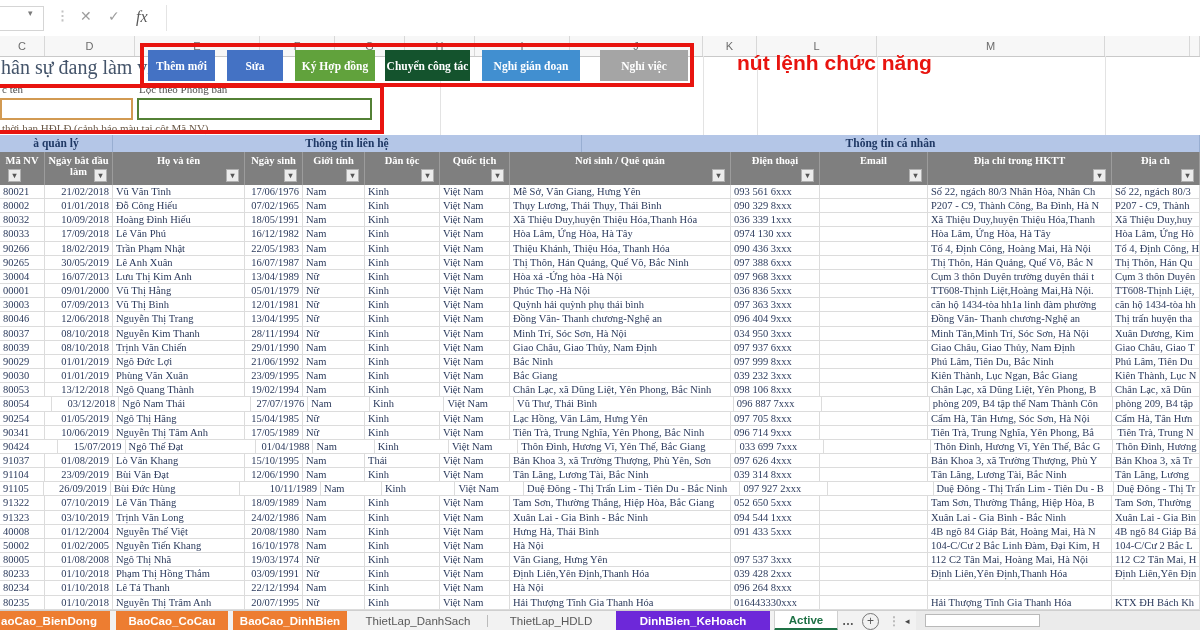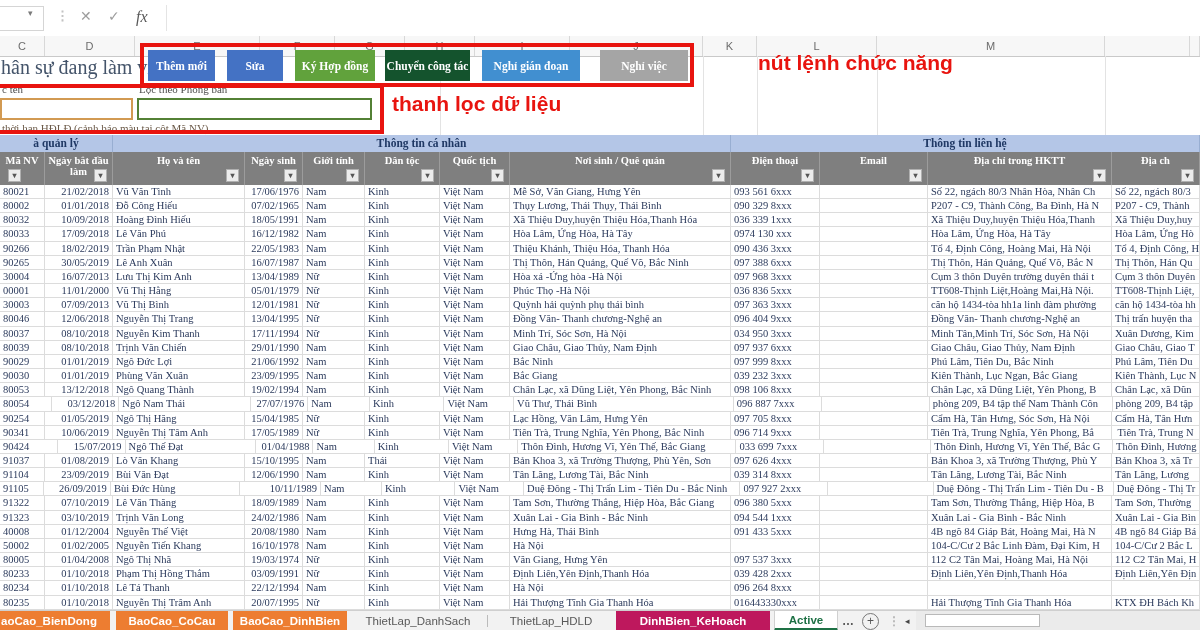--- a/index.html
+++ b/index.html
@@ -23,21 +23,21 @@
 
   
   .sheet-title{position:absolute;top:56px;left:1px;font-family:"Liberation Serif",serif;font-size:20px;color:#44546a;white-space:nowrap;z-index:2;}
   .abtn{position:absolute;top:50px;height:31px;color:#fff;font-family:"Liberation Serif",serif;font-weight:bold;font-size:11.5px;display:flex;align-items:center;justify-content:center;text-align:center;z-index:3;cursor:pointer;}
 
   
   .redbox{position:absolute;border:4px solid #e8140f;background:transparent;box-sizing:border-box;z-index:5;}
   #rb-buttons{left:140px;top:43px;width:554px;height:44px;}
   #rb-filters{left:-10px;top:84px;width:394px;height:50px;}
   .rednote{position:absolute;color:#e8140f;font-size:21px;font-weight:bold;white-space:nowrap;z-index:5;}
-  #note-buttons{left:758px;top:51px;}
+  #note-buttons{left:737px;top:51px;}
   #note-filters{left:392px;top:92px;}
 
   
   .flabel{position:absolute;top:83px;font-size:11px;color:#4d4d4d;font-family:"Liberation Serif",serif;white-space:nowrap;z-index:2;}
   #flabel1{left:2px;}
   #flabel2{left:139px;}
   .fin{position:absolute;top:98px;height:22px;background:#fff;box-sizing:border-box;z-index:2;font-size:11px;padding:0 3px;outline:none;}
   #fin1{left:0;width:133px;border:2px solid #d29a52;}
   #fin2{left:137px;width:235px;border:2px solid #538135;}
   .warn{position:absolute;top:122px;left:2px;font-size:11px;font-family:"Liberation Serif",serif;color:#6b5a49;white-space:nowrap;z-index:4;}
@@ -55,21 +55,21 @@
   .drow{display:flex;height:14.166px;box-sizing:border-box;border-bottom:1px solid #dcdcdc;background:#fff;}
   .dcell{box-sizing:border-box;font-family:"Liberation Serif",serif;font-size:10.5px;color:#2b3a5c;border-right:1px solid #dcdcdc;padding:0 3px;overflow:hidden;white-space:nowrap;line-height:13px;}
   .dcell.num{text-align:right;}
 
   
   .tabs{position:absolute;left:0;right:0;top:610px;height:20px;background:#f2f2f2;border-top:1px solid #cfcfcf;z-index:7;}
   .track{position:absolute;left:916px;right:0;top:0;height:20px;background:#ebebeb;}
   .thumb{position:absolute;left:925px;top:3px;width:115px;height:13px;background:#fff;border:1px solid #b9b9b9;box-sizing:border-box;z-index:2;cursor:pointer;}
   .tab{position:absolute;top:0;height:20px;box-sizing:border-box;display:flex;align-items:center;justify-content:center;font-size:11.5px;font-weight:bold;white-space:nowrap;overflow:hidden;cursor:pointer;z-index:1;}
   .tab.orange{background:#ed7d31;color:#fff;}
-  .tab.red{background:#be185d;color:#fff;}
+  .tab.red{background:#6d28d9;color:#fff;}
   .tab.plain{color:#595959;font-weight:normal;background:transparent;}
   .tab.active{background:#fff;color:#1e7145;border-bottom:3px solid #1e7145;border-left:1px solid #d0d0d0;border-right:1px solid #d0d0d0;}
   .tsep{position:absolute;left:487px;top:4px;width:1px;height:12px;background:#bbb;z-index:1;}
   .tctl{position:absolute;color:#595959;z-index:2;}
   #tdots{left:842px;top:3px;font-weight:bold;font-size:12px;}
   #tplus{left:862px;top:2px;width:15px;height:15px;border:1px solid #777;border-radius:50%;font-size:12px;line-height:14px;text-align:center;color:#555;cursor:pointer;}
   #tvdots{left:888px;top:3px;color:#b3b3b3;font-size:12px;font-weight:bold;}
   #tleft{left:905px;top:5px;font-size:9px;color:#444;cursor:pointer;}
 </style>
 </head>
@@ -110,39 +110,38 @@
       <div class="abtn" style="left: 227px; width: 56px; background: rgb(68, 114, 196);">Sửa</div>
       <div class="abtn" style="left: 295px; width: 80px; background: rgb(97, 162, 60);">Ký Hợp đồng</div>
       <div class="abtn" style="left: 385px; width: 85px; background: #14532d;">Chuyển công tác</div>
       <div class="abtn" style="left: 482px; width: 98px; background: rgb(65, 143, 208);">Nghỉ gián đoạn</div>
       <div class="abtn" style="left: 600px; width: 88px; background: rgb(165, 165, 165);">Nghỉ việc</div>
     </div>
 
   <div class="redbox" id="rb-buttons"></div>
   <div class="redbox" id="rb-filters"></div>
   <span class="rednote" id="note-buttons">nút lệnh chức năng</span>
-  <span class="rednote" id="note-filters">thanh lọc dữ liệu</span>
 
   <span class="flabel" id="flabel1">c tên</span>
   <span class="flabel" id="flabel2">Lọc theo Phòng ban</span>
   <input class="fin" id="fin1" value="" style="">
   <input class="fin" id="fin2" value="" style="">
   <div class="warn">thời hạn HĐLĐ (cảnh báo màu tại cột Mã NV)</div>
 
   <div class="gl" style="left:440px"></div>
   <div class="gl" style="left:703px"></div>
   <div class="gl" style="left:757px"></div>
   <div class="gl" style="left:877px"></div>
   <div class="gl" style="left:1105px"></div>
 
   <div class="tbl" id="tbl">
       <div class="grow">
         <div class="gcell" style="width: 113px;">à quản lý</div>
+        <div class="gcell" style="width: 469px;">Thông tin liên hệ</div>
         <div class="gcell" style="width: 618px;">Thông tin cá nhân</div>
-        <div class="gcell" style="width: 469px;">Thông tin liên hệ</div>
       </div>
       <div class="hrow">
         <div class="hcell" style="width: 45px;"><span>Mã NV</span><div class="dd ddleft">▾</div></div>
         <div class="hcell" style="width: 68px;"><span>Ngày bắt đầu làm</span><div class="dd">▾</div></div>
         <div class="hcell" style="width: 132px;"><span>Họ và tên</span><div class="dd">▾</div></div>
         <div class="hcell" style="width: 58px;"><span>Ngày sinh</span><div class="dd">▾</div></div>
         <div class="hcell" style="width: 62px;"><span>Giới tính</span><div class="dd">▾</div></div>
         <div class="hcell" style="width: 75px;"><span>Dân tộc</span><div class="dd">▾</div></div>
         <div class="hcell" style="width: 70px;"><span>Quốc tịch</span><div class="dd">▾</div></div>
         <div class="hcell" style="width: 221px;"><span>Nơi sinh / Quê quán</span><div class="dd">▾</div></div>
@@ -244,21 +243,21 @@
         <div class="dcell" style="width: 75px;">Kinh</div>
         <div class="dcell" style="width: 70px;">Việt Nam</div>
         <div class="dcell" style="width: 221px;">Hòa xá -Ứng hòa -Hà Nội</div>
         <div class="dcell" style="width: 89px;">097 968 3xxx</div>
         <div class="dcell" style="width: 108px;"></div>
         <div class="dcell" style="width: 184px;">Cụm 3 thôn Duyên trường duyên thái t</div>
         <div class="dcell" style="width: 88px;">Cụm 3 thôn Duyên</div>
       </div>
       <div class="drow">
         <div class="dcell" style="width: 45px;">00001</div>
-        <div class="dcell num" style="width: 68px;">11/01/2000</div>
+        <div class="dcell num" style="width: 68px;">09/01/2000</div>
         <div class="dcell" style="width: 132px;">Vũ Thị Hằng</div>
         <div class="dcell num" style="width: 58px;">05/01/1979</div>
         <div class="dcell" style="width: 62px;">Nữ</div>
         <div class="dcell" style="width: 75px;">Kinh</div>
         <div class="dcell" style="width: 70px;">Việt Nam</div>
         <div class="dcell" style="width: 221px;">Phúc Thọ -Hà Nội</div>
         <div class="dcell" style="width: 89px;">036 836 5xxx</div>
         <div class="dcell" style="width: 108px;"></div>
         <div class="dcell" style="width: 184px;">TT608-Thịnh Liệt,Hoàng Mai,Hà Nội.</div>
         <div class="dcell" style="width: 88px;">TT608-Thịnh Liệt,</div>
@@ -288,21 +287,21 @@
         <div class="dcell" style="width: 221px;">Đồng Văn- Thanh chương-Nghệ an</div>
         <div class="dcell" style="width: 89px;">096 404 9xxx</div>
         <div class="dcell" style="width: 108px;"></div>
         <div class="dcell" style="width: 184px;">Đồng Văn- Thanh chương-Nghệ an</div>
         <div class="dcell" style="width: 88px;">Thị trấn huyện tha</div>
       </div>
       <div class="drow">
         <div class="dcell" style="width: 45px;">80037</div>
         <div class="dcell num" style="width: 68px;">08/10/2018</div>
         <div class="dcell" style="width: 132px;">Nguyễn Kim Thanh</div>
-        <div class="dcell num" style="width: 58px;">17/11/1994</div>
+        <div class="dcell num" style="width: 58px;">28/11/1994</div>
         <div class="dcell" style="width: 62px;">Nữ</div>
         <div class="dcell" style="width: 75px;">Kinh</div>
         <div class="dcell" style="width: 70px;">Việt Nam</div>
         <div class="dcell" style="width: 221px;">Minh Trí, Sóc Sơn, Hà Nội</div>
         <div class="dcell" style="width: 89px;">034 950 3xxx</div>
         <div class="dcell" style="width: 108px;"></div>
         <div class="dcell" style="width: 184px;">Minh Tân,Minh Trí, Sóc Sơn, Hà Nội</div>
         <div class="dcell" style="width: 88px;">Xuân Dương, Kim</div>
       </div>
       <div class="drow">
@@ -461,21 +460,21 @@
       </div>
       <div class="drow">
         <div class="dcell" style="width: 45px;">91322</div>
         <div class="dcell num" style="width: 68px;">07/10/2019</div>
         <div class="dcell" style="width: 132px;">Lê Văn Thăng</div>
         <div class="dcell num" style="width: 58px;">18/09/1989</div>
         <div class="dcell" style="width: 62px;">Nam</div>
         <div class="dcell" style="width: 75px;">Kinh</div>
         <div class="dcell" style="width: 70px;">Việt Nam</div>
         <div class="dcell" style="width: 221px;">Tam Sơn, Thường Thắng, Hiệp Hòa, Bắc Giang</div>
-        <div class="dcell" style="width: 89px;">096 380 5xxx</div>
+        <div class="dcell" style="width: 89px;">052 650 5xxx</div>
         <div class="dcell" style="width: 108px;"></div>
         <div class="dcell" style="width: 184px;">Tam Sơn, Thường Thắng, Hiệp Hòa, B</div>
         <div class="dcell" style="width: 88px;">Tam Sơn, Thường</div>
       </div>
       <div class="drow">
         <div class="dcell" style="width: 45px;">91323</div>
         <div class="dcell num" style="width: 68px;">03/10/2019</div>
         <div class="dcell" style="width: 132px;">Trịnh Văn Long</div>
         <div class="dcell num" style="width: 58px;">24/02/1986</div>
         <div class="dcell" style="width: 62px;">Nam</div>
@@ -510,21 +509,21 @@
         <div class="dcell" style="width: 75px;">Kinh</div>
         <div class="dcell" style="width: 70px;">Việt Nam</div>
         <div class="dcell" style="width: 221px;">Hà Nội</div>
         <div class="dcell" style="width: 89px;"></div>
         <div class="dcell" style="width: 108px;"></div>
         <div class="dcell" style="width: 184px;">104-C/Cư 2 Bắc Linh Đàm, Đại Kim, H</div>
         <div class="dcell" style="width: 88px;">104-C/Cư 2 Bắc L</div>
       </div>
       <div class="drow">
         <div class="dcell" style="width: 45px;">80005</div>
-        <div class="dcell num" style="width: 68px;">01/04/2008</div>
+        <div class="dcell num" style="width: 68px;">01/08/2008</div>
         <div class="dcell" style="width: 132px;">Ngô Thị Nhã</div>
         <div class="dcell num" style="width: 58px;">19/03/1974</div>
         <div class="dcell" style="width: 62px;">Nữ</div>
         <div class="dcell" style="width: 75px;">Kinh</div>
         <div class="dcell" style="width: 70px;">Việt Nam</div>
         <div class="dcell" style="width: 221px;">Văn Giang, Hưng Yên</div>
         <div class="dcell" style="width: 89px;">097 537 3xxx</div>
         <div class="dcell" style="width: 108px;"></div>
         <div class="dcell" style="width: 184px;">112 C2 Tân Mai, Hoàng Mai, Hà Nội</div>
         <div class="dcell" style="width: 88px;">112 C2 Tân Mai, H</div>

